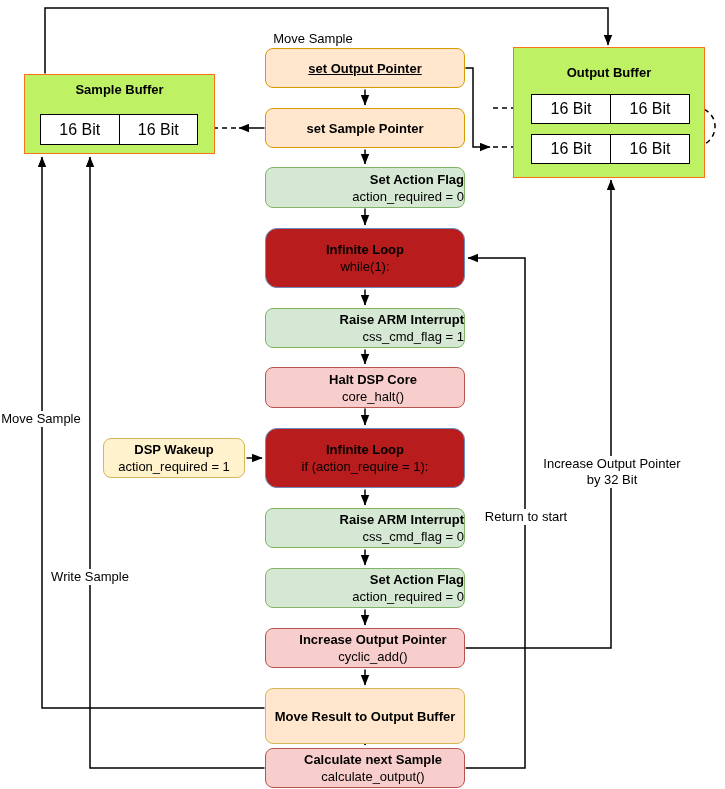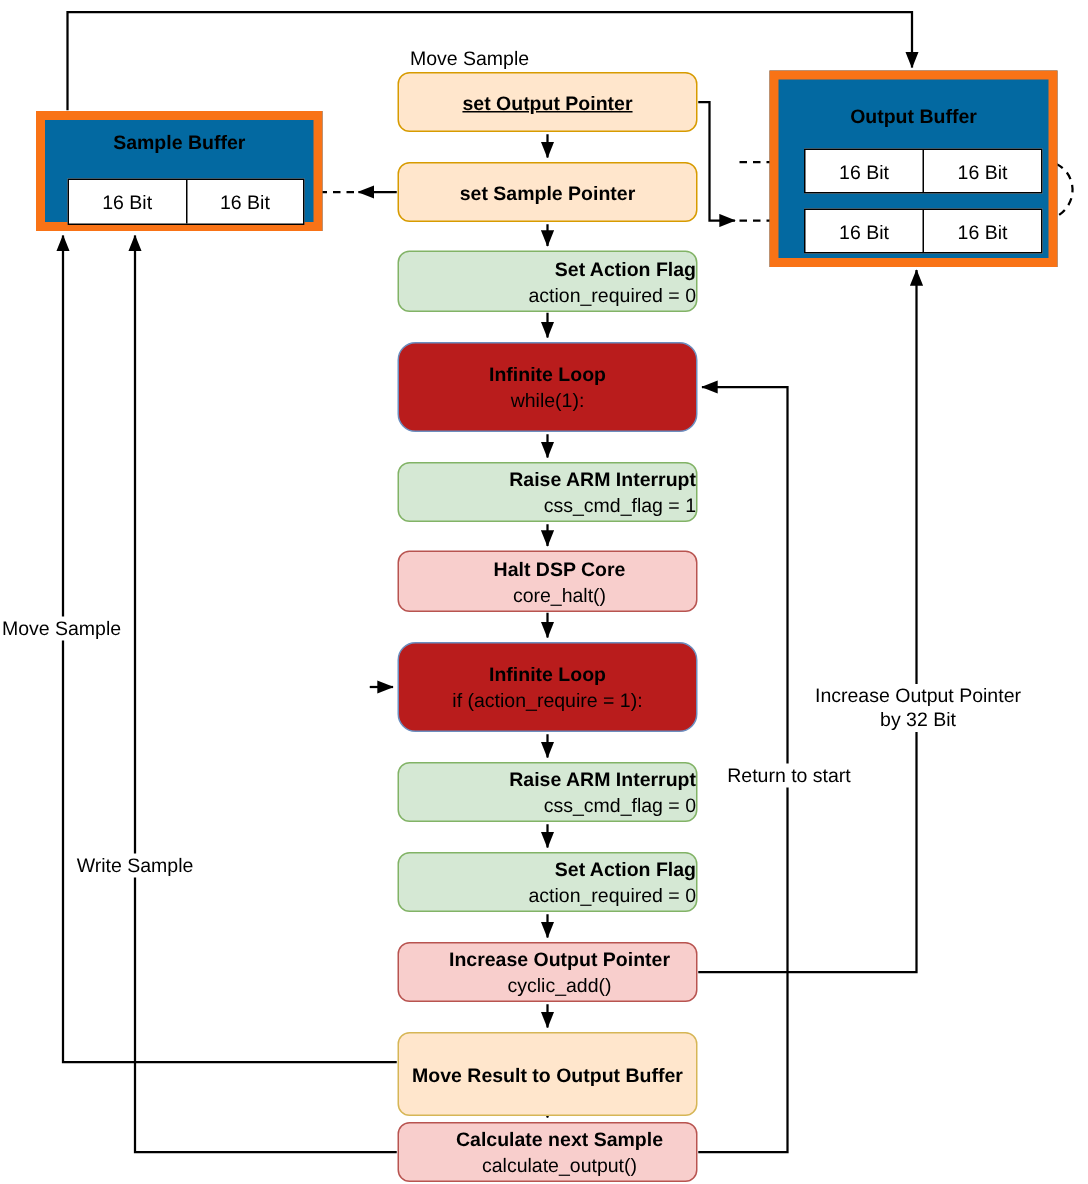--- a/index.html
+++ b/index.html
@@ -19,33 +19,33 @@
   .node .s { white-space:nowrap; }
   .orange    { background:#ffe6cc; border-color:#d79b00; }
   .yellowish { background:#ffe6cc; border-color:#d6b656; }
   .yellow    { background:#fff2cc; border-color:#d6b656; }
   .green     { background:#d5e8d4; border-color:#82b366;align-items:flex-end; }
   .blue      { background:#b91c1c; border-color:#6c8ebf; border-radius:12px; }
   .red       { background:#f8cecc; border-color:#b85450;padding-left:16px; }
 
   .buffer {
     position:absolute; box-sizing:border-box;
-    background:#0369a1; border:6px solid #f97316; color:#000;
+    background:#bef264; border:1px solid #f97316; color:#000;
   }
   .buffer-title {
     position:absolute; left:0; right:0; text-align:center;
     font-weight:bold; font-size:13px;
   }
   .cellrow {
     position:absolute; display:flex; box-sizing:border-box;
     border:1.5px solid #000; background:#fff;
   }
   .cell {
     flex:1; display:flex; align-items:center; justify-content:center;
-    font-size:13px; color:#000;
+    font-size:16px; color:#000;
   }
   .cell.divided { border-left:1.5px solid #000; }
 
   .lbl {
     position:absolute; transform:translate(-50%,-50%);
     background:#ffffff; padding:0 3px; font-size:13px;
     white-space:nowrap; color:#000; text-align:center; line-height:16px;margin-top:30px;
   }
 </style>
 </head>
@@ -168,20 +168,24 @@
 
   <div class="node yellowish" style="left:265px; top:688px; width:200px; height:56px;">
     <div class="t">Move Result to Output Buffer</div>
   </div>
 
   <div class="node red" style="left:265px; top:748px; width:200px; height:40px;">
     <div class="t">Calculate next Sample</div>
     <div class="s">calculate_output()</div>
   </div>
 
+  <div class="node yellow" style="left:103px; top:438px; width:142px; height:40px;">
+    <div class="t">DSP Wakeup</div>
+    <div class="s">action_required = 1</div>
+  </div>
 
   <div class="lbl" style="left:313px; top:9px;">Move Sample</div>
   <div class="lbl" style="left:41px; top:389px;">Move Sample</div>
   <div class="lbl" style="left:90px; top:547px;">Write Sample</div>
   <div class="lbl" style="left:526px; top:487px;">Return to start</div>
   <div class="lbl" style="left:612px; top:442px;">
     <div>Increase Output Pointer</div>
     <div>by 32 Bit</div>
   </div>
 

